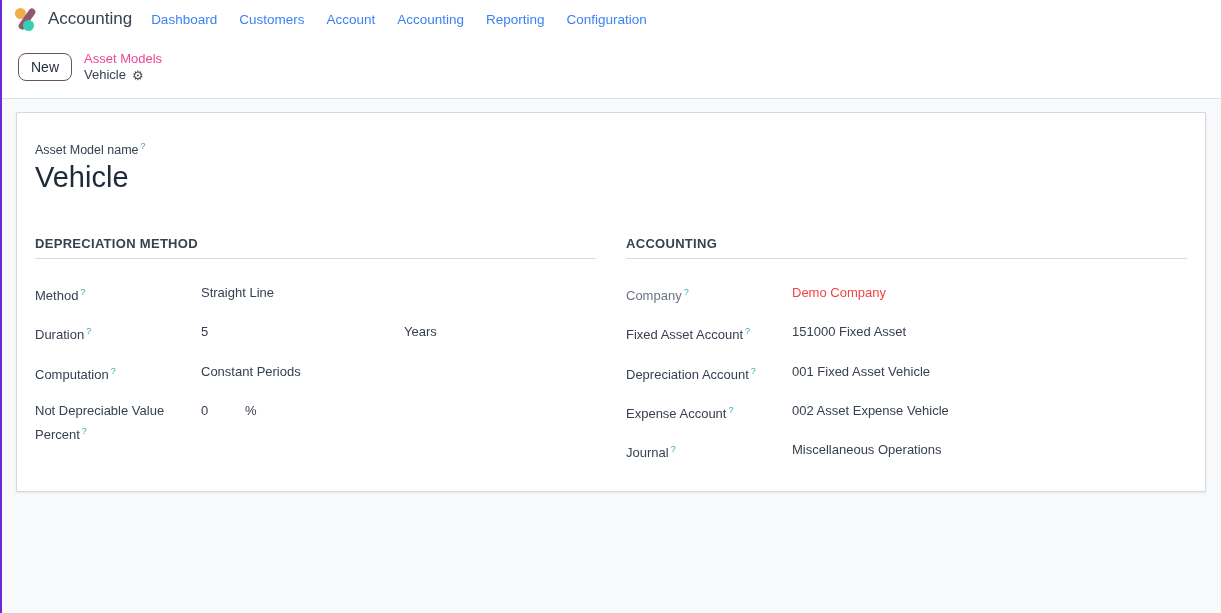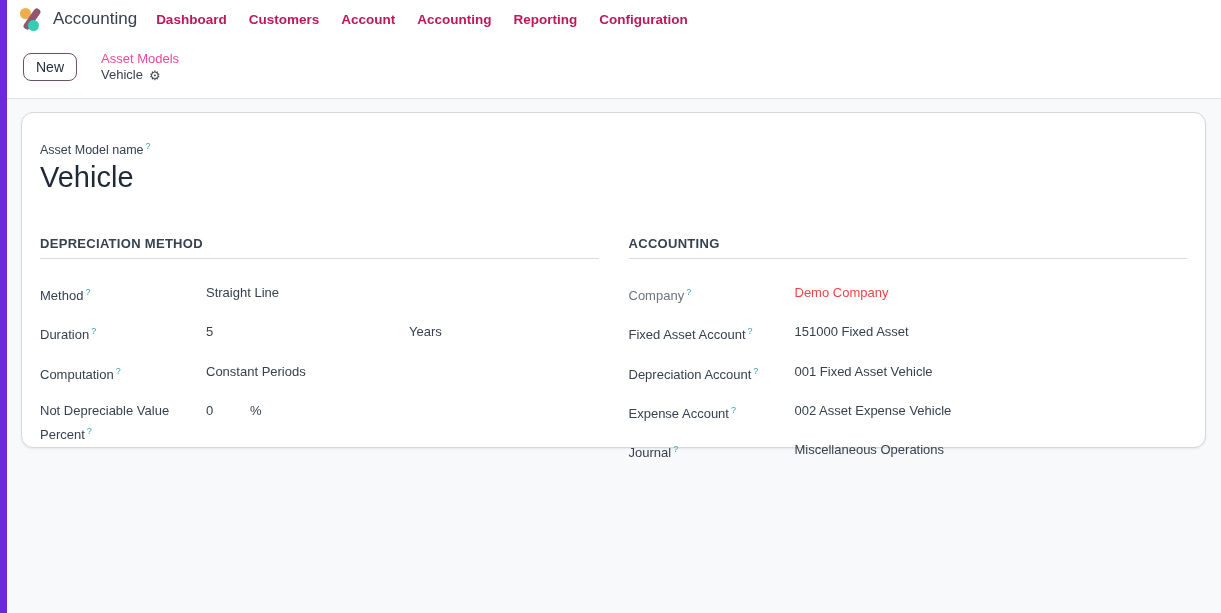--- a/index.html
+++ b/index.html
@@ -1,42 +1,42 @@
 <!DOCTYPE html>
 <html><head>
 <meta charset="utf-8">
 <style>
   * { margin:0; padding:0; box-sizing:border-box; }
   html,body { width:1221px; height:613px; overflow:hidden; }
   body { font-family:"Liberation Sans", sans-serif; background:#f8f9fb; color:#374151; }
-  .screen { width:1221px; height:613px; border-left:7px solid #6d28d9; display:flex; flex-direction:column; }
+  .screen { width:1221px; height:613px; border-left:2px solid #6d28d9; display:flex; flex-direction:column; }
 
   
   .navbar { height:38px; background:#fff; display:flex; align-items:center; padding:0 12px; flex:0 0 auto; }
   .brand { display:flex; align-items:center; gap:9px; cursor:pointer; }
   .logo { position:relative; width:25px; height:25px; flex:0 0 auto; }
   .logo .dot-top { position:absolute; top:1px; left:1px; width:11px; height:11px; border-radius:50%; background:#f0ad4b; }
   .logo .dot-bottom { position:absolute; bottom:1px; right:5px; width:11px; height:11px; border-radius:50%; background:#35cdb4; }
   .logo .slash { position:absolute; top:50%; left:50%; width:24px; height:7px; border-radius:3.5px; background:#92566f; transform:translate(-50%,-50%) rotate(-55deg); }
   .brand-name { font-size:17px; color:#374151; }
   .nav-items { display:flex; align-items:center; margin-left:8px; }
-  .nav-item { font-size:13.5px; color:#be185d; padding:9px 11px; cursor:pointer; white-space:nowrap;font-weight:bold; }
+  .nav-item { font-size:13.5px; color:#3b82f6; padding:9px 11px; cursor:pointer; white-space:nowrap; }
 
   
-  .control-panel { background:#fff; border-bottom:1px solid #dee2e6; padding:13px 0 15px 16px; display:flex; align-items:center; flex:0 0 auto;gap:12px; }
+  .control-panel { background:#fff; border-bottom:1px solid #dee2e6; padding:13px 0 15px 16px; display:flex; align-items:center; flex:0 0 auto; }
   .btn-new { background:#fff; border:1px solid #6a5264; color:#26303d; font-size:14px; padding:5px 12px; border-radius:8px; cursor:pointer; font-family:inherit; }
   .breadcrumb-block { margin-left:12px; display:flex; flex-direction:column; justify-content:center; line-height:16px; }
   .breadcrumb-parent { font-size:13px; color:#ec4899; text-decoration:none; cursor:pointer; }
   .breadcrumb-current-row { display:flex; align-items:center; gap:6px; }
   .breadcrumb-current { font-size:13px; color:#374151; }
   .gear { font-size:13px; color:#454d54; cursor:pointer; line-height:1; }
 
   
   .content { flex:1 1 auto; padding:13px 15px 0 14px; }
-  .sheet { background:#fff; border:1px solid #d5d8dc; border-radius:12px; box-shadow:0 1px 2px rgba(0,0,0,.08); height:336px; padding:28px 18px 18px 18px; }
+  .sheet { background:#fff; border:1px solid #d5d8dc; border-radius:1px; box-shadow:0 1px 2px rgba(0,0,0,.08); height:380px; padding:28px 18px 18px 18px; }
 
   .name-label { font-size:12.5px; color:#374151; }
   .sup-help { font-size:9px; color:#3aa3b4; vertical-align:super; margin-left:2px; }
   .sheet-title { font-size:29px; font-weight:400; color:#1f2937; margin-top:4px; margin-bottom:42px; }
 
   .columns { display:grid; grid-template-columns:1fr 1fr; column-gap:30px; }
   .section-title { font-size:13px; font-weight:700; letter-spacing:.3px; color:#374151; }
   .section-rule { border:none; border-top:1px solid #d9dcdf; margin:7px 0 23px 0; }
 
   .field-row { display:grid; grid-template-columns:166px 1fr; margin-bottom:15px; line-height:21px; font-size:13px; }

